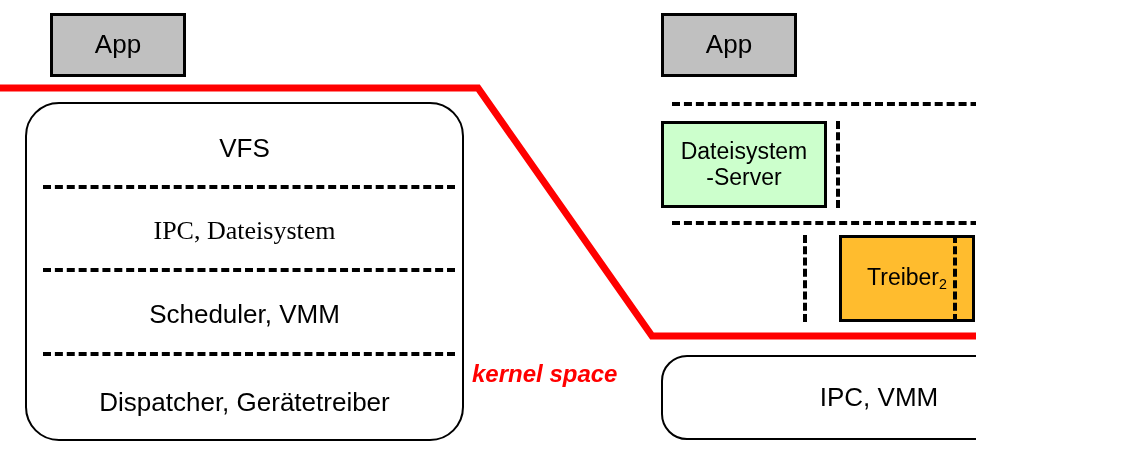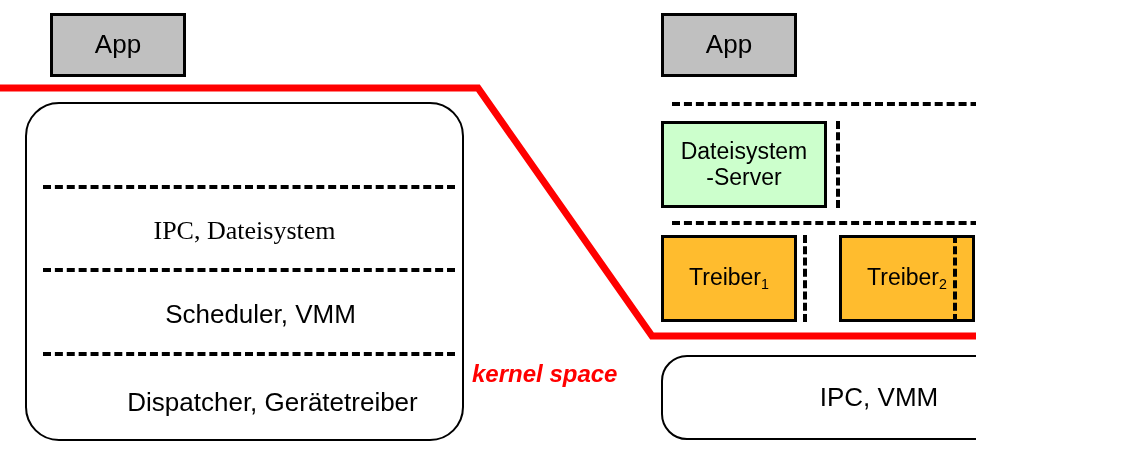--- a/index.html
+++ b/index.html
@@ -115,33 +115,36 @@
 <body>
 
 <div id="canvas">
 
   <div class="box app-box" style="left:50px; top:13px; width:136px; height:64px;">
     <span>App</span>
   </div>
 
   <div class="box mono-box" style="left:25px; top:102px; width:439px; height:339px;"></div>
 
+  <div class="layer-label" style="left:25px; top:128px; width:439px; height:40px;">
+    <span>VFS</span>
+  </div>
   <div class="hdash" style="left:43px; top:185px; width:412px;"></div>
 
   <div class="layer-label" style="left:25px; top:211px; width:439px; height:40px;font-family:Liberation Serif, serif;">
     <span>IPC, Dateisystem</span>
   </div>
   <div class="hdash" style="left:43px; top:268px; width:412px;"></div>
 
-  <div class="layer-label" style="left:17px; top:294px; width:439px; height:40px;padding-left:24px;">
+  <div class="layer-label" style="left:25px; top:294px; width:439px; height:40px;">
     <span>Scheduler, VMM</span>
   </div>
   <div class="hdash" style="left:43px; top:352px; width:412px;"></div>
 
-  <div class="layer-label" style="left:25px; top:382px; width:439px; height:40px;padding-left:28px;">
+  <div class="layer-label" style="left:25px; top:382px; width:439px; height:40px;">
     <span>Dispatcher, Gerätetreiber</span>
   </div>
 
   <div class="box app-box" style="left:661px; top:13px; width:136px; height:64px;">
     <span>App</span>
   </div>
 
   <div class="hdash" style="left:672px; top:102px; width:414px;"></div>
 
   <div class="box server-box" style="left:661px; top:121px; width:166px; height:87px;">
@@ -153,23 +156,20 @@
   <div class="vdash" style="left:836px; top:121px; height:87px;"></div>
 
   <div class="vdash" style="left:1019px; top:121px; height:87px;"></div>
 
   <div class="box server-box" style="left:1030px; top:121px; width:67px; height:87px;">
     <span>...</span>
   </div>
 
   <div class="hdash" style="left:672px; top:221px; width:414px;"></div>
 
-  <div class="box driver-box" style="left:661px; top:235px; width:136px; height:87px;">
-    <span><span>Treiber</span><sub>1</sub></span>
-  </div>
   <div class="vdash" style="left:803px; top:235px; height:87px;"></div>
 
   <div class="box driver-box" style="left:811px; top:235px; width:136px; height:87px;margin-left:28px;">
     <span><span>Treiber</span><sub>2</sub></span>
   </div>
   <div class="vdash" style="left:953px; top:235px; height:87px;"></div>
 
 
   <div class="box kernel-base" style="left:661px; top:355px; width:436px; height:85px;">
     <span>IPC, VMM</span>

